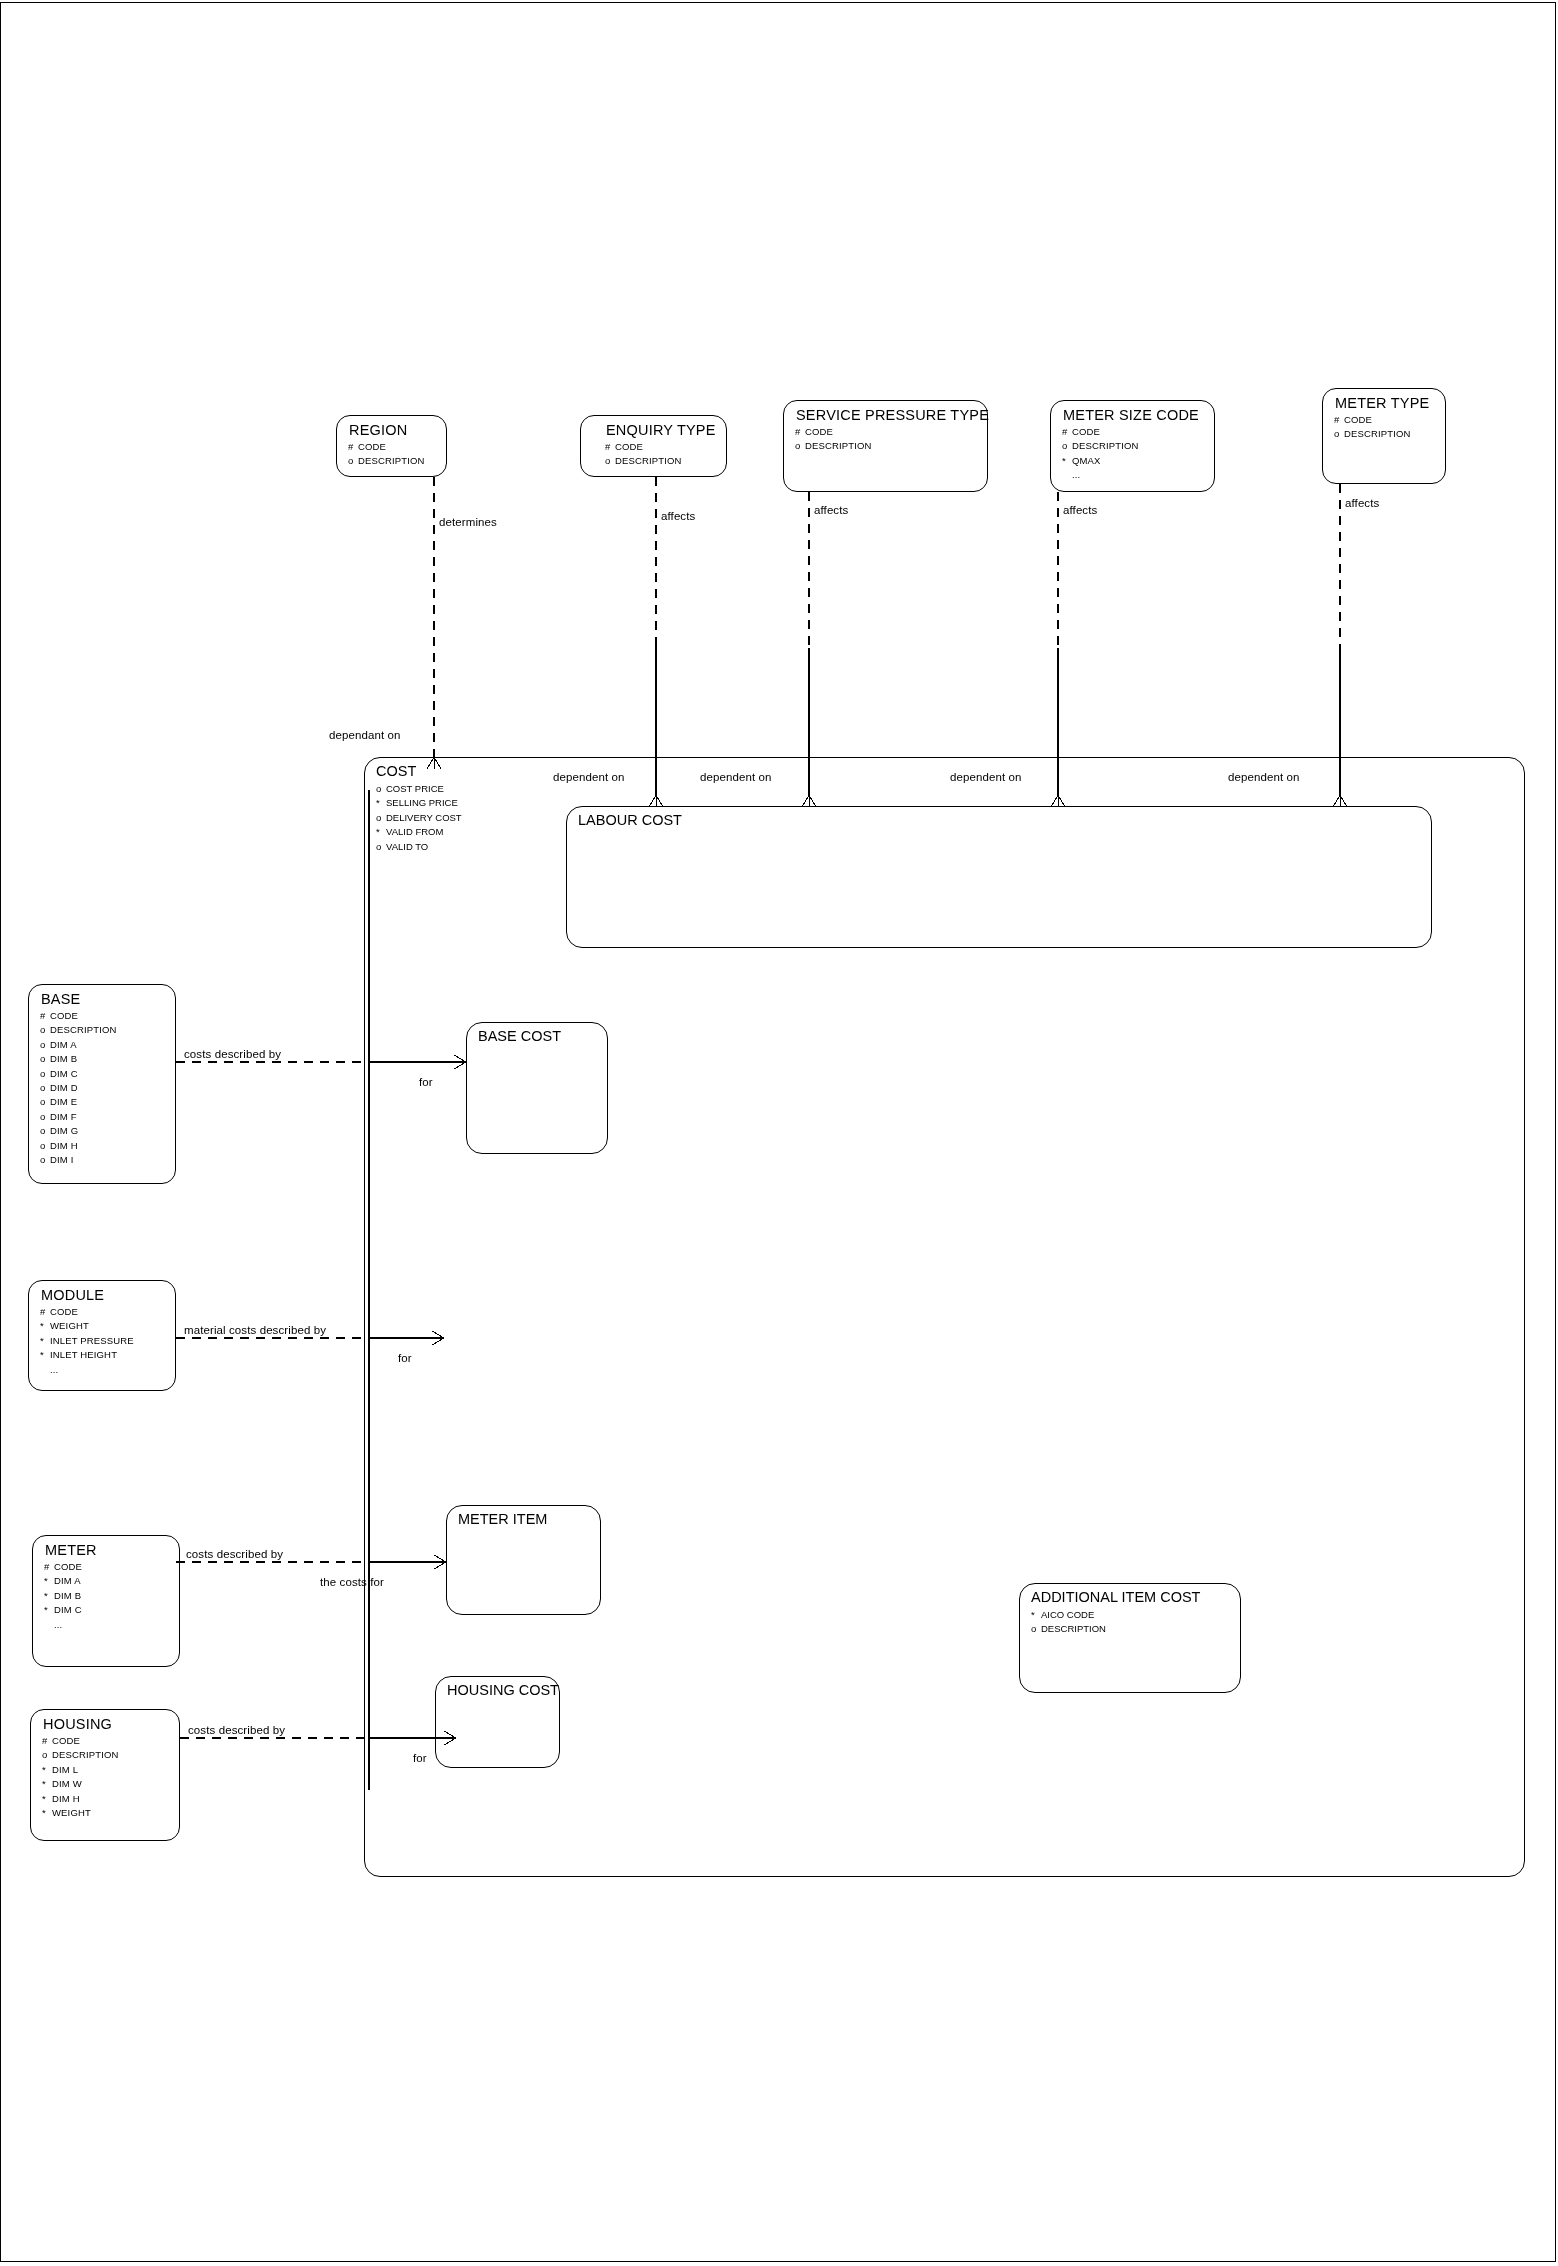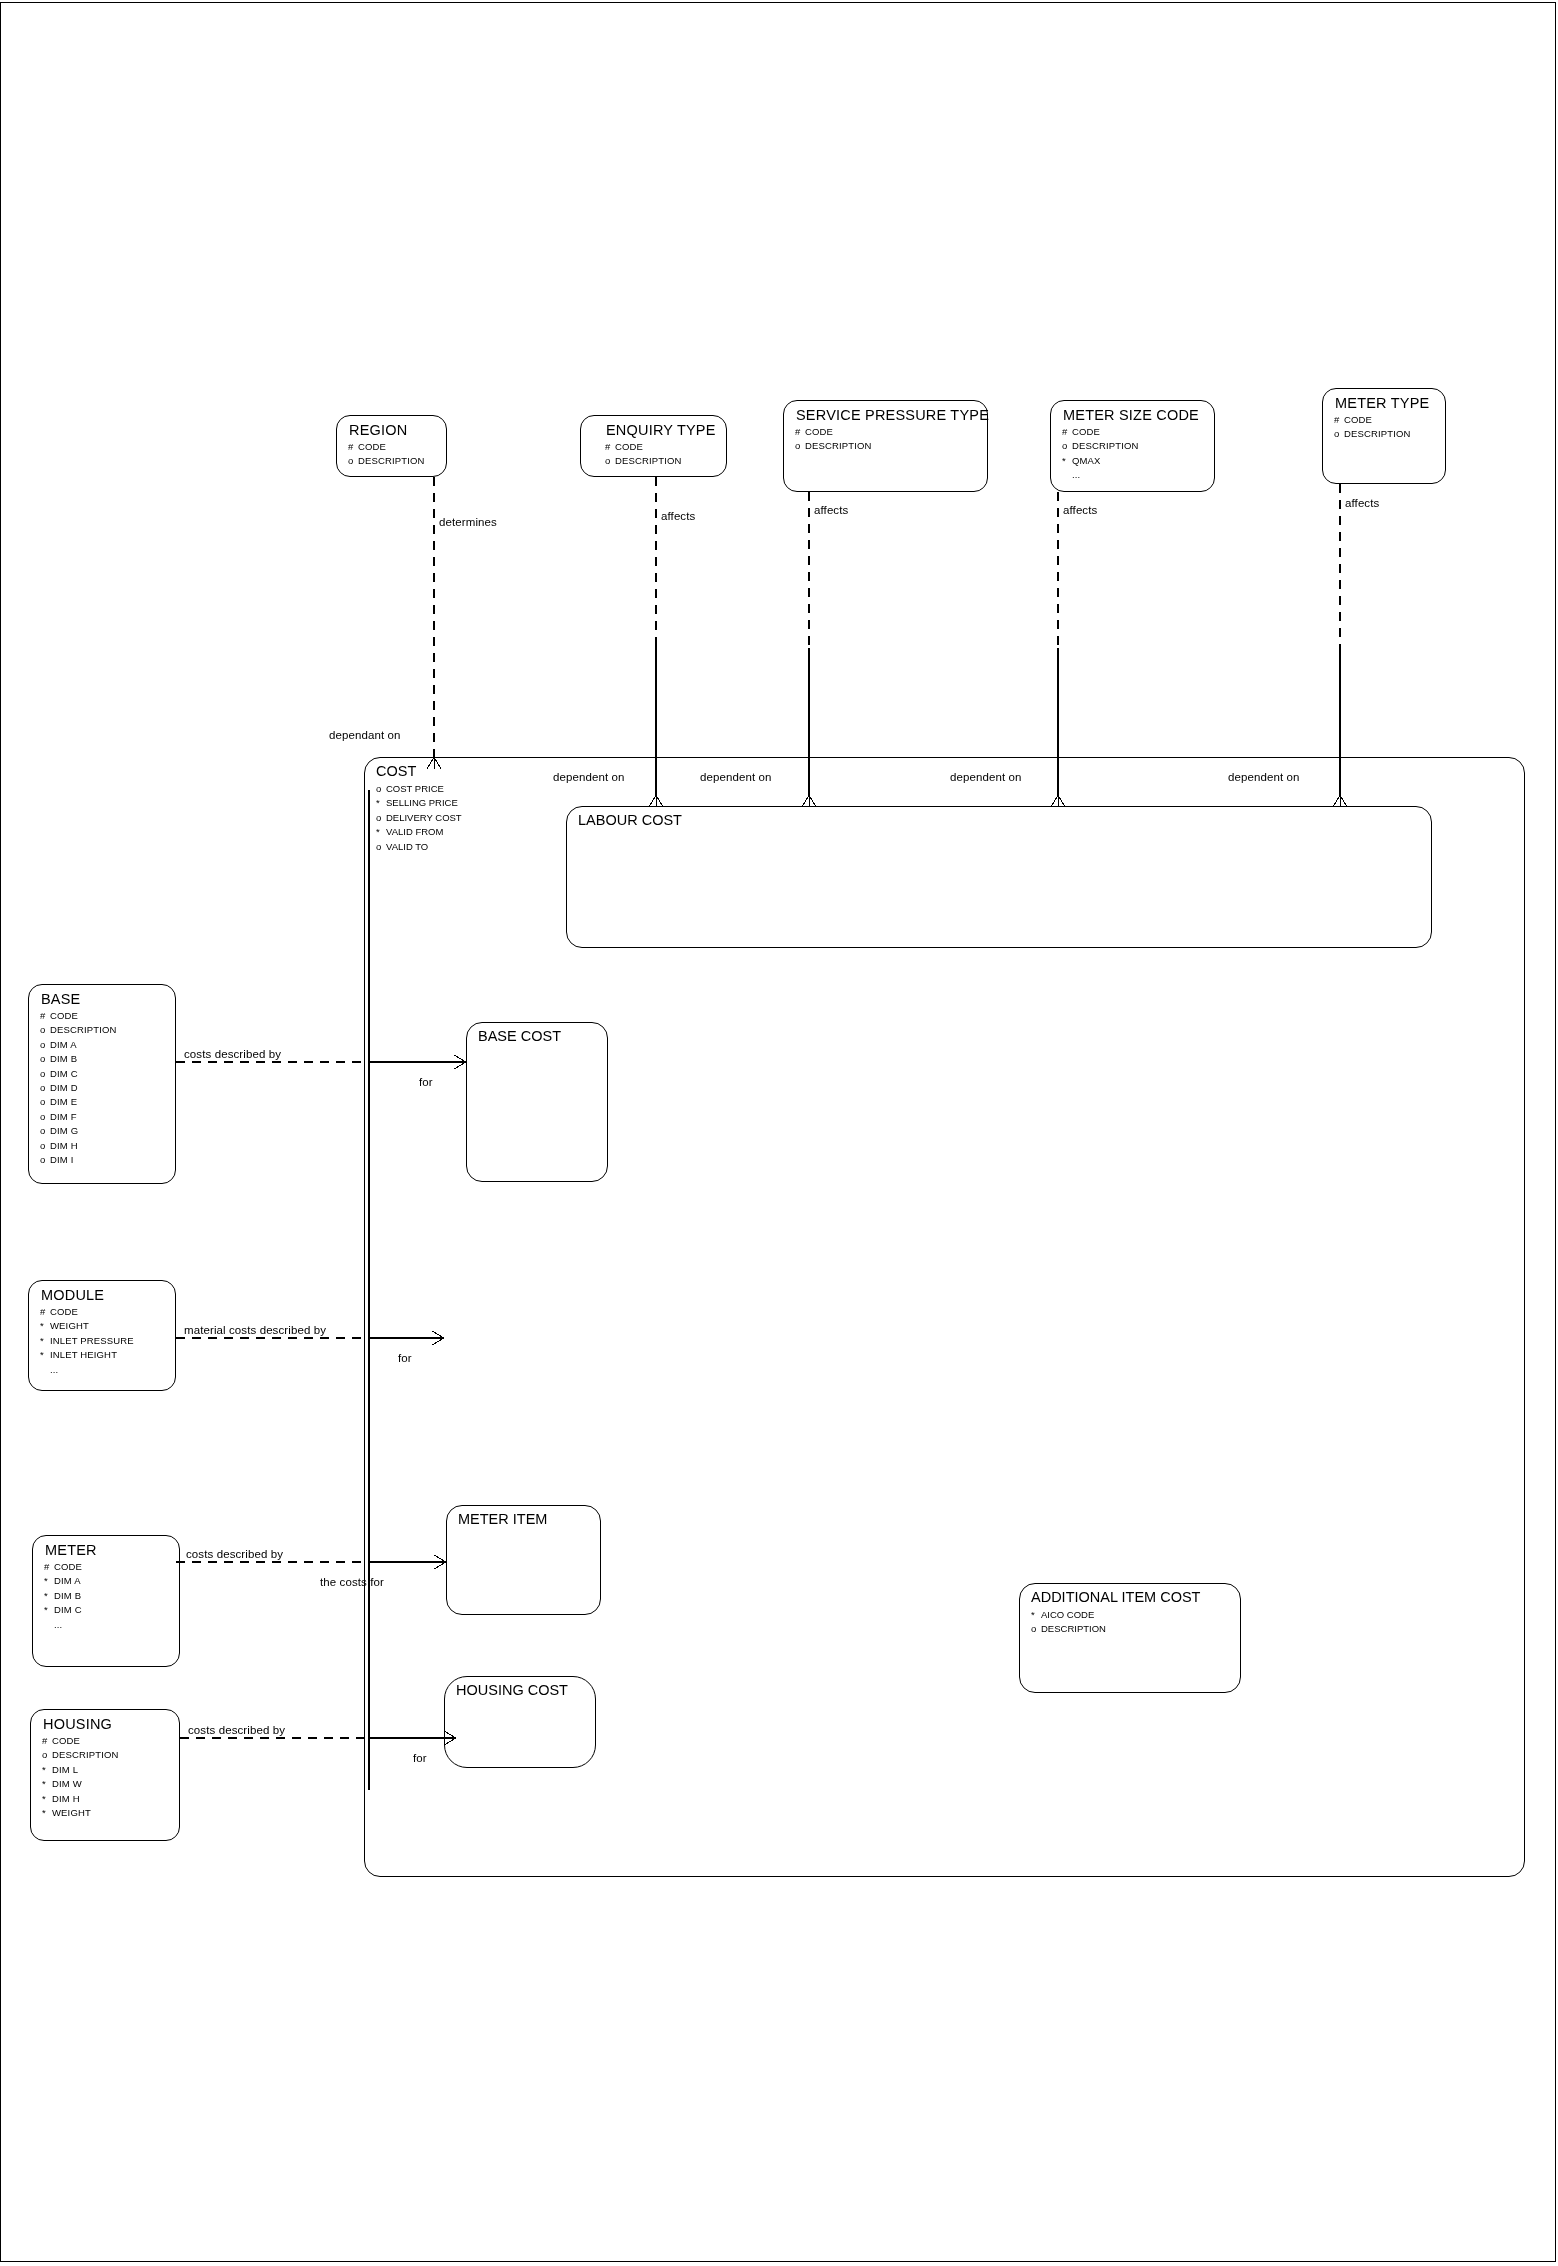--- a/index.html
+++ b/index.html
@@ -287,30 +287,30 @@
     <ul>
       <li><span class="mk">#</span><span>CODE</span></li>
       <li><span class="mk">o</span><span>DESCRIPTION</span></li>
       <li><span class="mk">*</span><span>DIM L</span></li>
       <li><span class="mk">*</span><span>DIM W</span></li>
       <li><span class="mk">*</span><span>DIM H</span></li>
       <li><span class="mk">*</span><span>WEIGHT</span></li>
     </ul>
   </div>
 
-  <div class="container-entity" style="left:466px; top:1022px; width:142px; height:160px;">
+  <div class="container-entity" style="left:466px; top:1022px; width:142px; height:132px;">
     <span class="ename">BASE COST</span>
   </div>
 
 
   <div class="container-entity" style="left:446px; top:1505px; width:155px; height:110px;">
     <span class="ename">METER ITEM</span>
   </div>
 
-  <div class="container-entity" style="left:444px; top:1676px; width:152px; height:92px;border-radius:23px;">
+  <div class="container-entity" style="left:435px; top:1676px; width:125px; height:92px;">
     <span class="ename">HOUSING COST</span>
   </div>
 
   <div class="container-entity" style="left:1019px; top:1583px; width:222px; height:110px;">
     <span class="ename">ADDITIONAL ITEM COST</span>
     <ul>
       <li><span class="mk">*</span><span>AICO CODE</span></li>
       <li><span class="mk">o</span><span>DESCRIPTION</span></li>
     </ul>
   </div>

